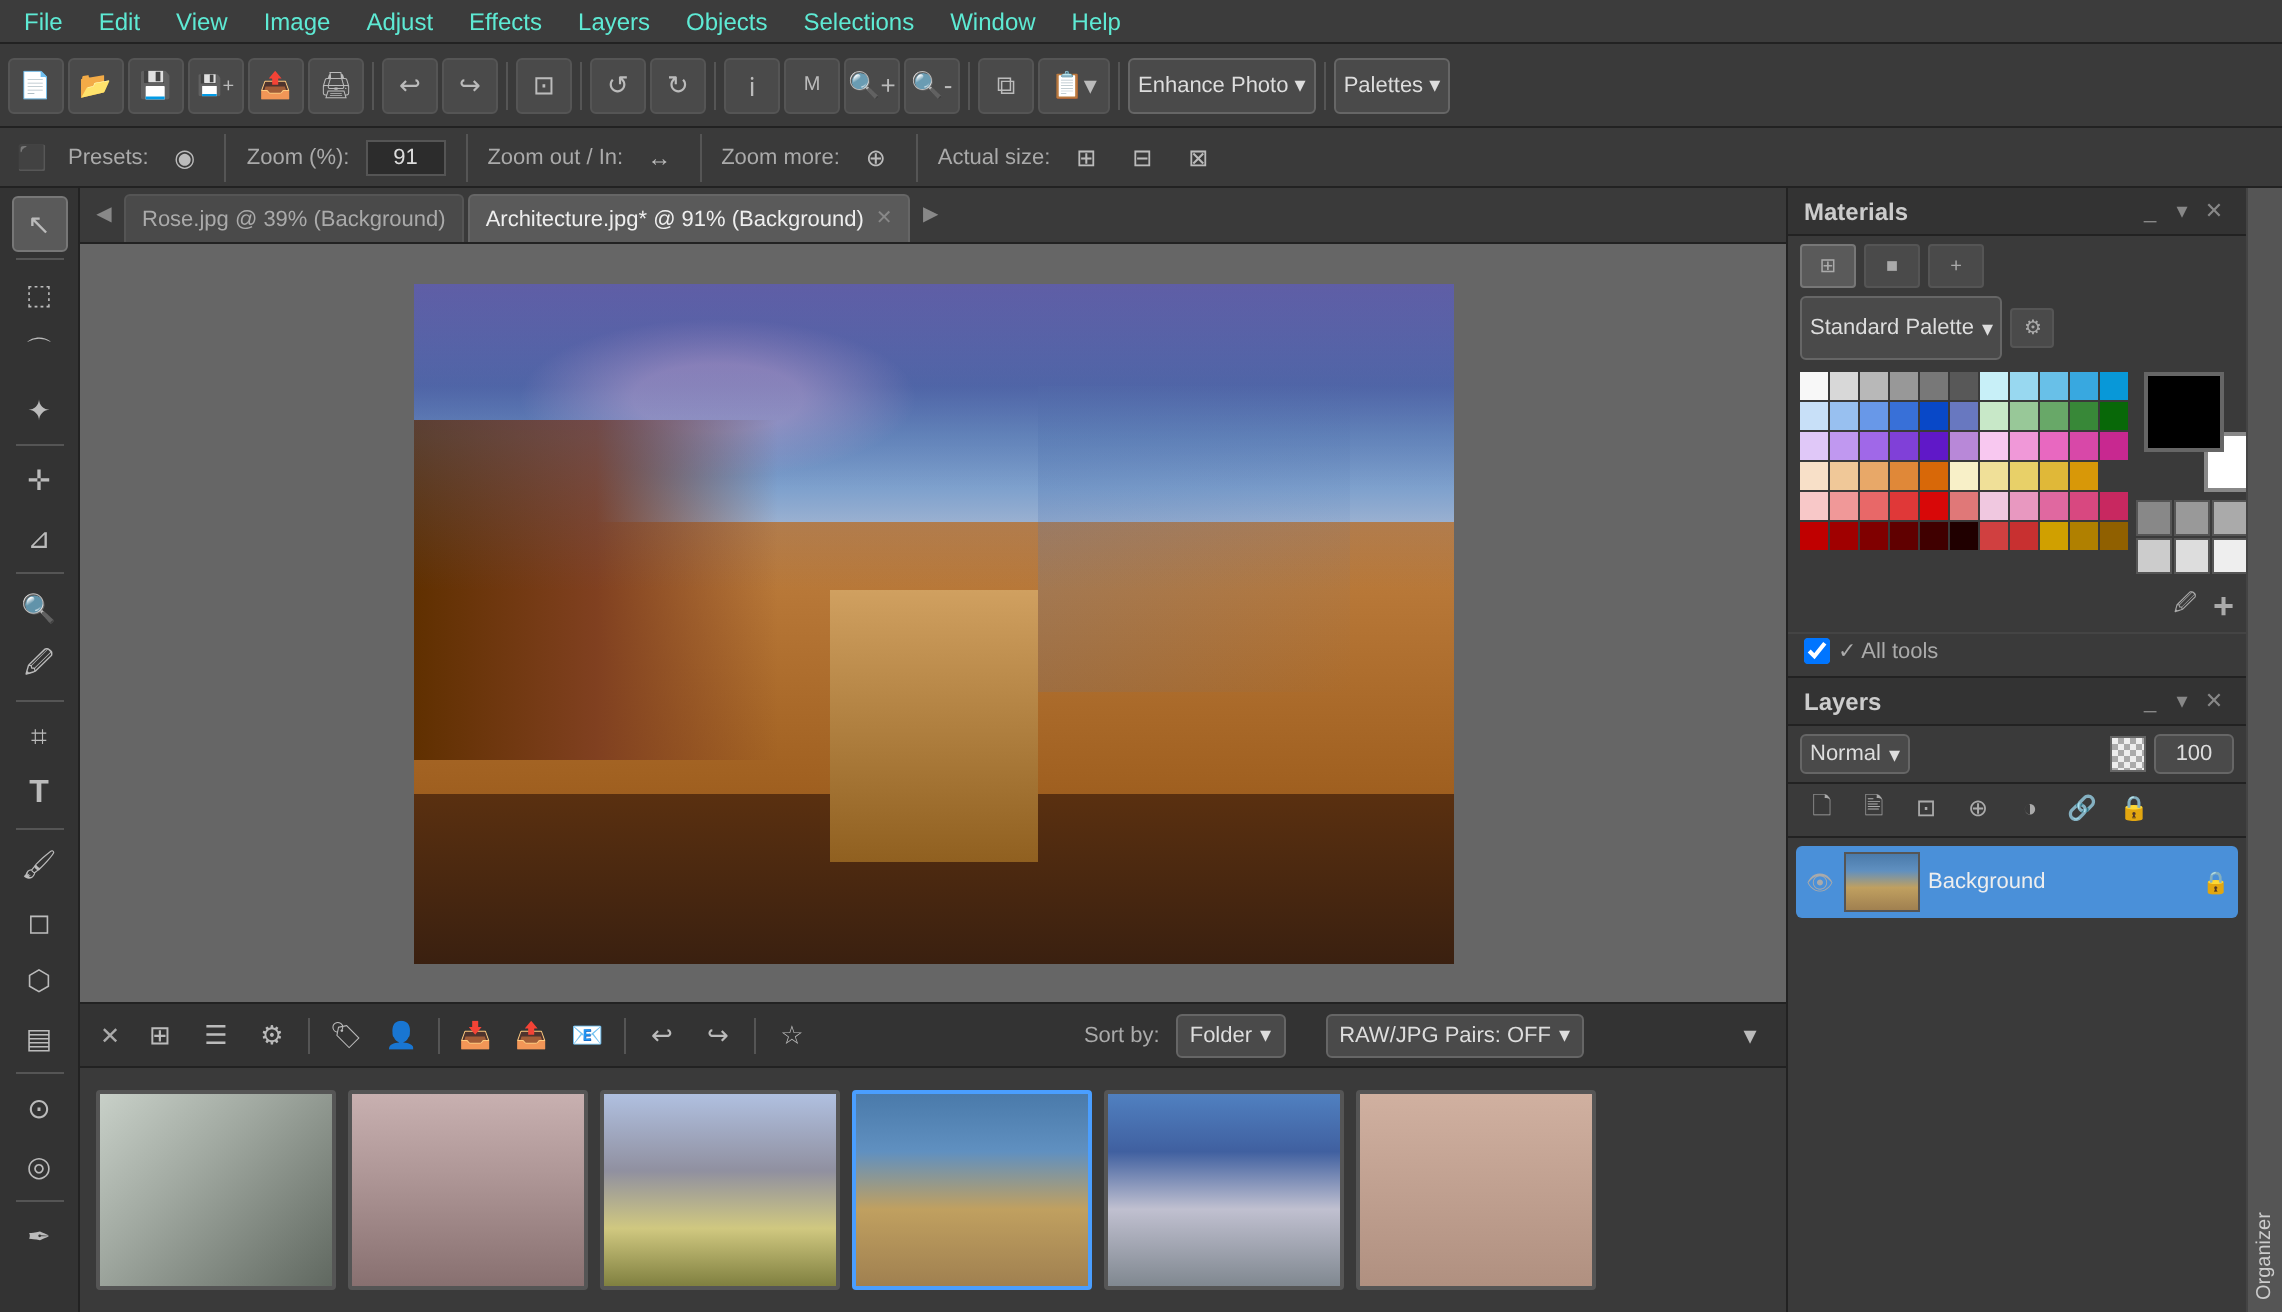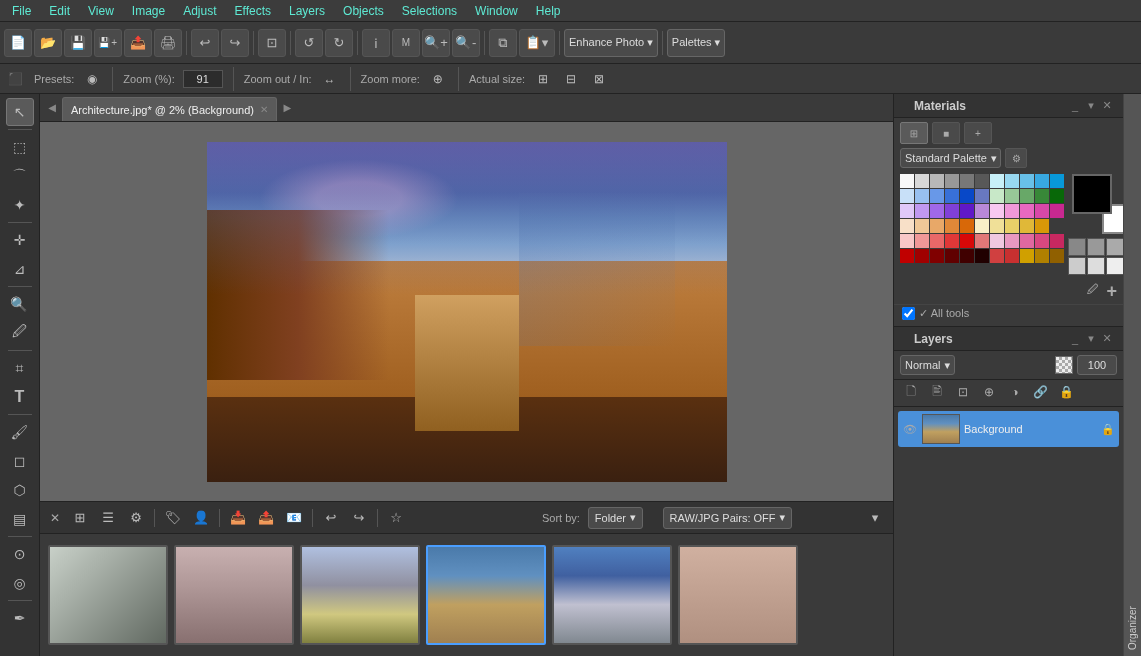--- a/index.html
+++ b/index.html
@@ -366,21 +366,20 @@
       display: flex;
       align-items: center;
       padding: 0 8px;
       border-bottom: 1px solid #222;
     }
     .panel-title {
       font-size: 12px;
       color: #ccc;
       font-weight: bold;
       flex: 1;
-      margin-left: 12px;
     }
     .panel-btn {
       width: 16px;
       height: 16px;
       display: flex;
       align-items: center;
       justify-content: center;
       cursor: pointer;
       color: #888;
       font-size: 11px;
@@ -410,21 +409,21 @@
     #palette-row {
       display: flex;
       align-items: center;
       padding: 2px 6px;
       gap: 4px;
     }
     .palette-dropdown {
       background: #4a4a4a;
       border: 1px solid #666;
       border-radius: 3px;
-      height: 20px;
+      height: 32px;
       color: #ddd;
       font-size: 11px;
       padding: 0 4px;
       display: flex;
       align-items: center;
       gap: 4px;
       cursor: pointer;
     }
     .palette-icon-btn {
       width: 22px;
@@ -719,22 +718,25 @@
     <div class="tool-btn" title="Clone">⊙</div>
     <div class="tool-btn" title="Retouch">◎</div>
     <div class="tool-sep"></div>
     <div class="tool-btn" title="Pen">✒</div>
   </div>
 
   <div id="workspace">
 
     <div id="tab-bar">
       <div class="tab-nav-btn">◀</div>
+      <div class="tab">
+        <span>Rose.jpg @ 39% (Background)</span>
+      </div>
       <div class="tab active">
-        <span>Architecture.jpg* @ 2% (Background)</span>
+        <span>Architecture.jpg* @ 91% (Background)</span>
         <span class="tab-close">✕</span>
       </div>
       <div class="tab-nav-btn">▶</div>
     </div>
 
     <div id="canvas-area">
       <div id="canvas-image">
 
         <div class="arch-sky"></div>
         <div class="arch-clouds"></div>

